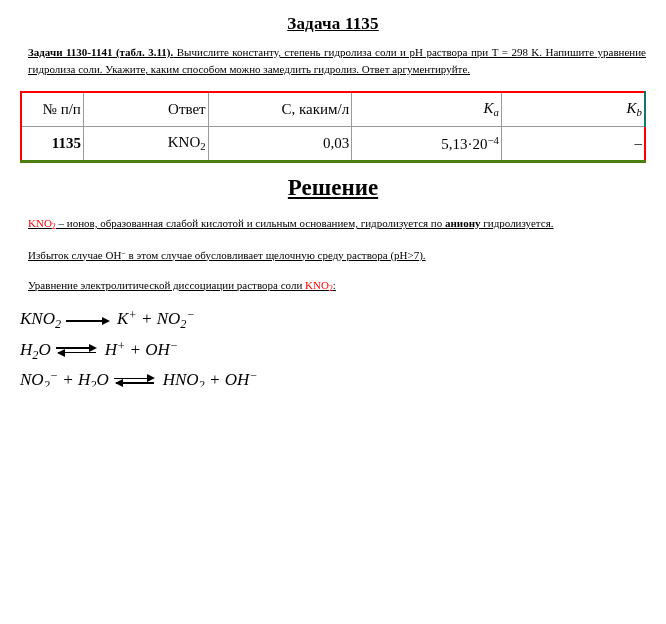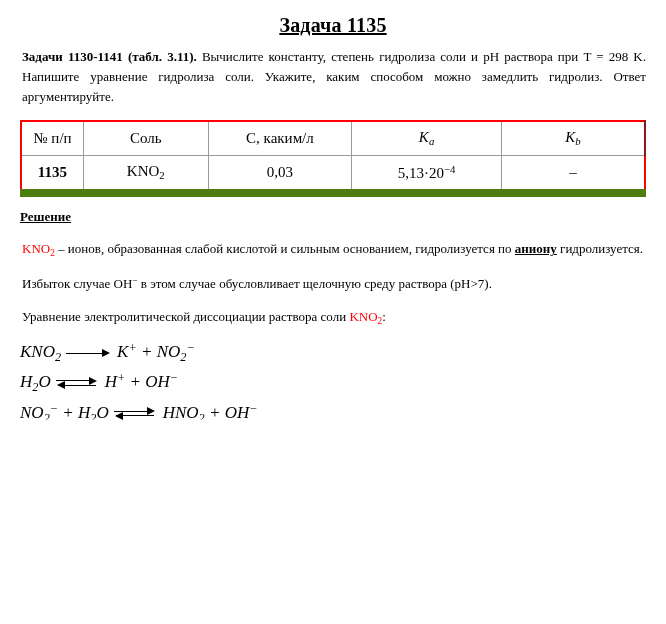--- a/index.html
+++ b/index.html
@@ -20,76 +20,77 @@
     height: 624px;
     padding: 0;
     box-sizing: border-box;
   }
   .inner {
     padding: 14px 20px 0 20px;
   }
   .title {
     text-align: center;
     font-weight: bold;
-    font-size: 20px;
+    font-size: 17px;
     text-decoration: underline;
     margin: 0 0 10px 0;
     letter-spacing: 0.2px;
   }
   p.para {
-    font-size: 13px;
+    font-size: 11px;
     line-height: 1.55;
-    margin: 0 0 13px 2px;
+    margin: 0 0 13px 8px;
     text-align: justify;
     text-justify: inter-word;
+    text-decoration: underline;
   }
   .bold { font-weight: bold; }
   .red { color: #ff0000; }
   .underline-bold { font-weight: bold; text-decoration: underline; }
 
   
   table.task-table {
     border-collapse: collapse;
     width: 100%;
     margin: 5px 0 10px 0;
     table-layout: fixed;
   }
   table.task-table th,
   table.task-table td {
     border: 1px solid #9a9a9a;
-    text-align: center;
+    text-align: right;
     font-size: 15px;
     padding: 5px 2px 6px 2px;
     font-weight: normal;
   }
   table.task-table tr.head th { height: 22px; }
   table.task-table tr.body td {
-    border-bottom: 8px solid #4d7c0f;
+    border-bottom: 3px solid #4d7c0f;
     border-top: 1px solid #9a9a9a;
     height: 22px;
   }
   table.task-table tr.body td:first-child {
     border-left: 2px solid #ff0000;
     font-weight: bold;
   }
   table.task-table tr.body td:last-child {
     border-right: 2px solid #ff0000;
   }
   table.task-table tr.head th:first-child { border-left: 2px solid #ff0000; }
-  table.task-table tr.head th:last-child { border-right: 2px solid #7f1d1d; }
+  table.task-table tr.head th:last-child { border-right: 2px solid #0f766e; }
   table.task-table tr.head th { border-top: 2px solid #ff0000; }
 
   .ital { font-style: italic; }
   sub { font-size: 0.72em; vertical-align: -0.28em; }
   sup { font-size: 0.72em; vertical-align: 0.42em; }
 
   .solution-head {
-    text-align: left;
+    text-align: center;
     font-weight: bold;
-    font-size: 13px;
+    font-size: 23px;
     text-decoration: underline;
     margin: 12px 0 14px 0;
   }
 
   
   .eq-block {
     margin: 6px 0 6px 0;
   }
   .eq-line {
     font-family: "Liberation Serif", serif;
@@ -178,21 +179,21 @@
       <colgroup>
         <col style="width:10%">
         <col style="width:20%">
         <col style="width:23%">
         <col style="width:24%">
         <col style="width:23%">
       </colgroup>
       <tbody>
           <tr class="head">
         <th>№ п/п</th>
-        <th>Соль</th>
+        <th>Ответ</th>
         <th>C, каким/л</th>
         <th><span class="ital">K</span><sub class="ital">a</sub></th>
         <th><span class="ital">K</span><sub class="ital">b</sub></th>
       </tr>
       <tr class="body">
         <td>1135</td>
         <td><span>KNO</span><sub>2</sub></td>
         <td>0,03</td>
         <td><span>5,13·20</span><sup>−4</sup></td>
         <td>–</td>

